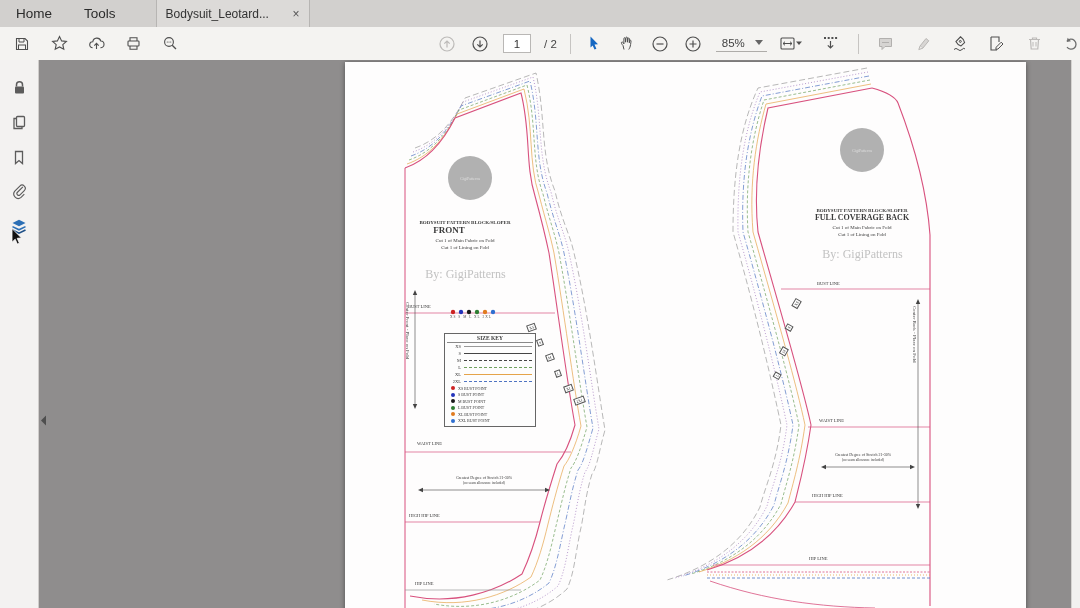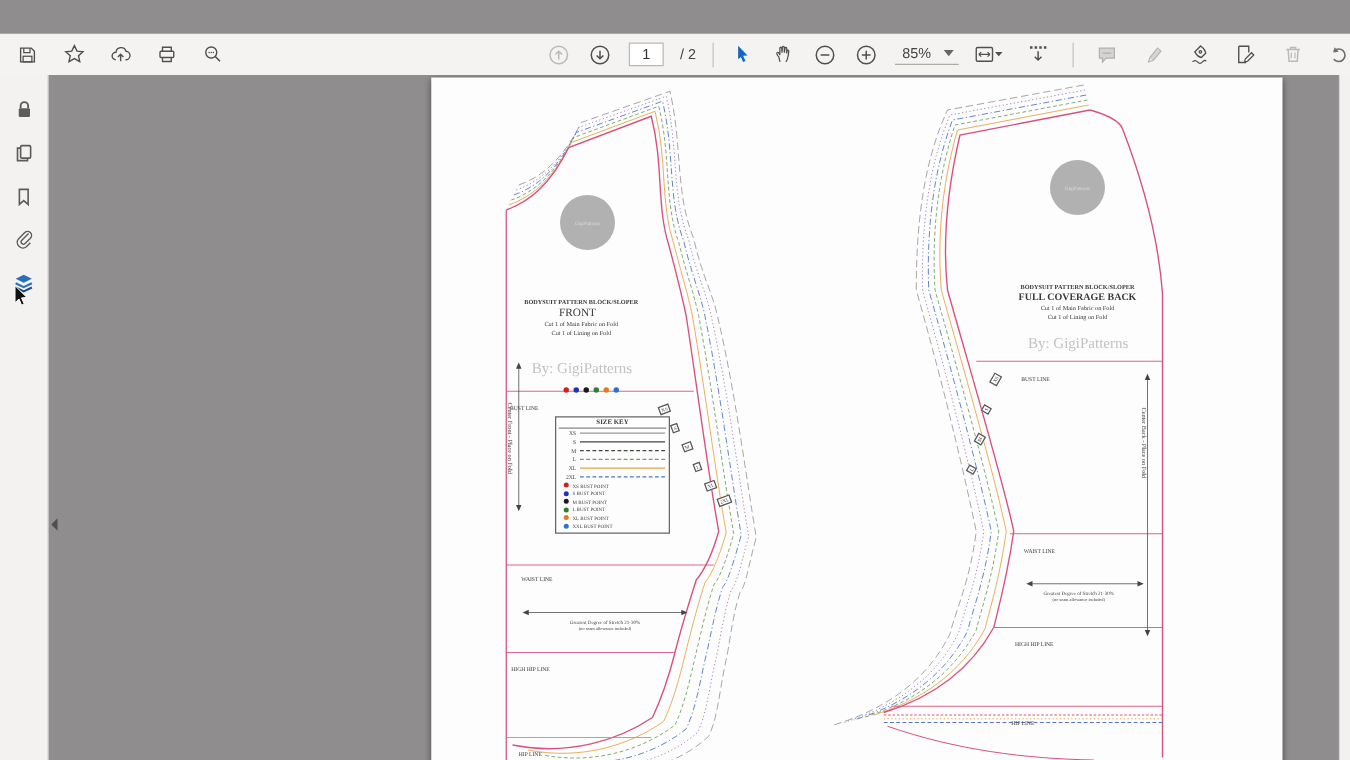--- a/index.html
+++ b/index.html
@@ -31,21 +31,21 @@
   .sidebar{width:38px;background:#f3f2f1;border-right:1px solid #cfcdcb;display:flex;flex-direction:column;align-items:center;padding-top:16px;gap:13px;position:relative;}
   .sbi{width:22px;height:22px;display:flex;align-items:center;justify-content:center;}
   .canvas{position:relative;flex:1;background:#8f8d8d;overflow:hidden;}
   .scrollstrip{width:8px;background:#f2f1f0;border-left:1px solid #d5d3d1;}
   .cursor{position:absolute;left:11px;top:168px;z-index:40;}
   .collapse{position:absolute;left:1px;top:352px;z-index:5;}
 
   
   .page{position:absolute;left:306px;top:2px;width:681px;height:560px;background:#fefdfd;box-shadow:0 1px 5px rgba(0,0,0,.45);font-family:"Liberation Serif",serif;color:#3a3a3a;}
   .page svg.draw{position:absolute;left:0;top:0;}
-  .lbl{position:absolute;line-height:1.1;white-space:nowrap;margin-top:20px;}
+  .lbl{position:absolute;line-height:1.1;white-space:nowrap;}
   .ctr{text-align:center;}
   .vtext{writing-mode:vertical-rl;}
   .stamp{position:absolute;width:44px;height:44px;border-radius:50%;background:#b1b1b1;display:flex;align-items:center;justify-content:center;}
   .stamp span{font-size:4px;color:#dedede;font-family:"Liberation Serif",serif;}
   .byline{color:#c2c2c2;font-size:12px;}
   .szbox{position:absolute;left:99px;top:271px;width:90px;background:#fdfdfd;border:0.7px solid #666;padding:1px 0 2px 0;}
   .szbox .ttl{font-size:5.5px;font-weight:bold;text-align:center;border-bottom:0.5px solid #888;padding-bottom:1px;margin:0 2px;}
   .szrow{display:flex;align-items:center;height:7px;padding:0 3px;}
   .szrow .nm{width:13px;font-size:4.5px;text-align:right;margin-right:3px;}
   .szrow .ln{flex:1;height:0;}
@@ -58,20 +58,28 @@
   .ln-l{border-top:1px dashed #6fa05e;}
   .ln-xl{border-top:1px solid #e5a44a;}
   .ln-2xl{border-top:1px dashed #4f74c2;}
   .sztag{position:absolute;border:0.5px solid #555;background:#fff;font-size:4px;padding:0 1px;font-family:"Liberation Serif",serif;}
 </style>
 </head>
 <body>
 
 <div class="app">
 
+  <div class="tabbar">
+    <div class="tab-label">Home</div>
+    <div class="tab-label">Tools</div>
+    <div class="doc-tab">
+      <span class="t">Bodysuit_Leotard...</span>
+      <span class="x">×</span>
+    </div>
+  </div>
 
   <div class="toolbar">
     <div class="tb-left">
       <div class="tbi">
           <svg width="16" height="16">
             <path d="M2.5,2.5 h8.5 l2.5,2.5 v8.5 h-11 z" fill="none" stroke="#4f4f4f" stroke-width="1.1"></path>
             <path d="M5,2.5 v3.5 h5 v-3.5" fill="none" stroke="#4f4f4f"></path>
             <rect x="4.5" y="9" width="7" height="4.5" fill="none" stroke="#4f4f4f"></rect>
           </svg>
         </div>
@@ -351,21 +359,21 @@
             <circle cx="124" cy="250" r="2.2" fill="#1a1a1a"></circle>
             <circle cx="132" cy="250" r="2.2" fill="#2e7d32"></circle>
             <circle cx="140" cy="250" r="2.2" fill="#e07b1f"></circle>
             <circle cx="148" cy="250" r="2.2" fill="#2f6fd0"></circle>
           </svg>
 
         <div class="stamp" style="left:103px;top:94px;">
             <span>GigiPatterns</span>
           </div>
         <div class="lbl ctr" style="left:55px;top:158px;width:130px;font-size:5px;font-weight:bold;">BODYSUIT PATTERN BLOCK/SLOPER</div>
-        <div class="lbl ctr" style="left:52px;top:164px;width:130px;font-size:9px;font-weight:normal;">FRONT</div>
+        <div class="lbl ctr" style="left:39px;top:164px;width:130px;font-size:9px;font-weight:bold;">FRONT</div>
         <div class="lbl ctr" style="left:55px;top:176px;width:130px;font-size:5px;">Cut 1 of Main Fabric on Fold</div>
         <div class="lbl ctr" style="left:55px;top:183px;width:130px;font-size:5px;">Cut 1 of Lining on Fold</div>
         <div class="lbl ctr byline" style="left:48px;top:206px;width:145px;">By: GigiPatterns</div>
         <div class="lbl vtext" style="left:59px;top:240px;height:108px;font-size:5px;">Center Front - Place on Fold</div>
         <div class="lbl" style="left:63px;top:243px;font-size:4.5px;">BUST LINE</div>
         <div class="lbl" style="left:105px;top:254px;font-size:3.5px;letter-spacing:1px;color:#555;">XS S M L XL 2XL</div>
         <div class="lbl" style="left:72px;top:380px;font-size:4.5px;">WAIST LINE</div>
         <div class="lbl ctr" style="left:89px;top:414px;width:100px;font-size:4px;">Greatest Degree of Stretch 21-30%</div>
         <div class="lbl ctr" style="left:89px;top:420px;width:100px;font-size:3.5px;">(no seam allowance included)</div>
         <div class="lbl" style="left:64px;top:452px;font-size:4.5px;">HIGH HIP LINE</div>

